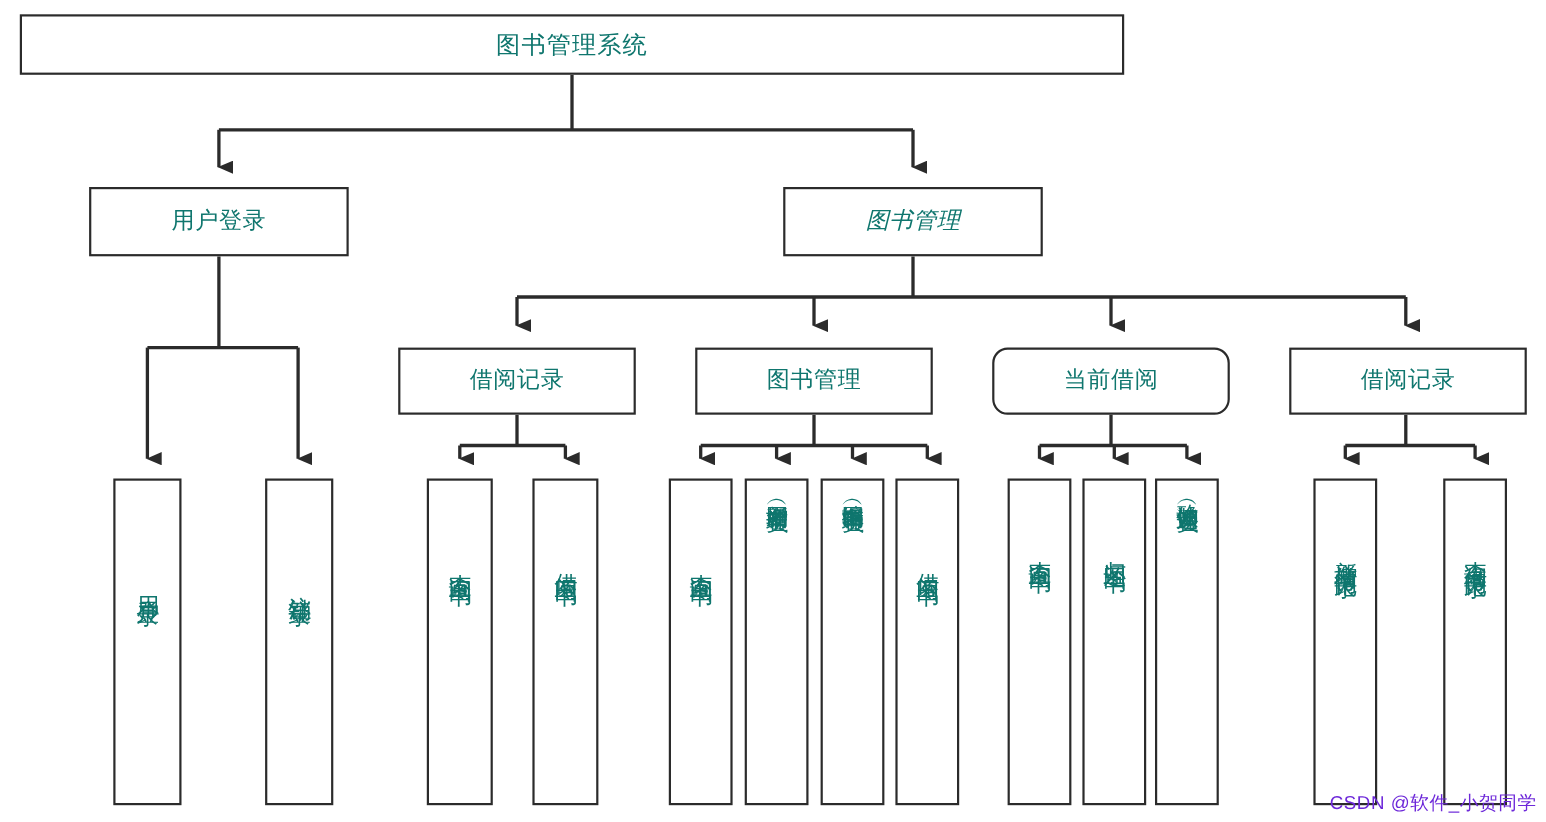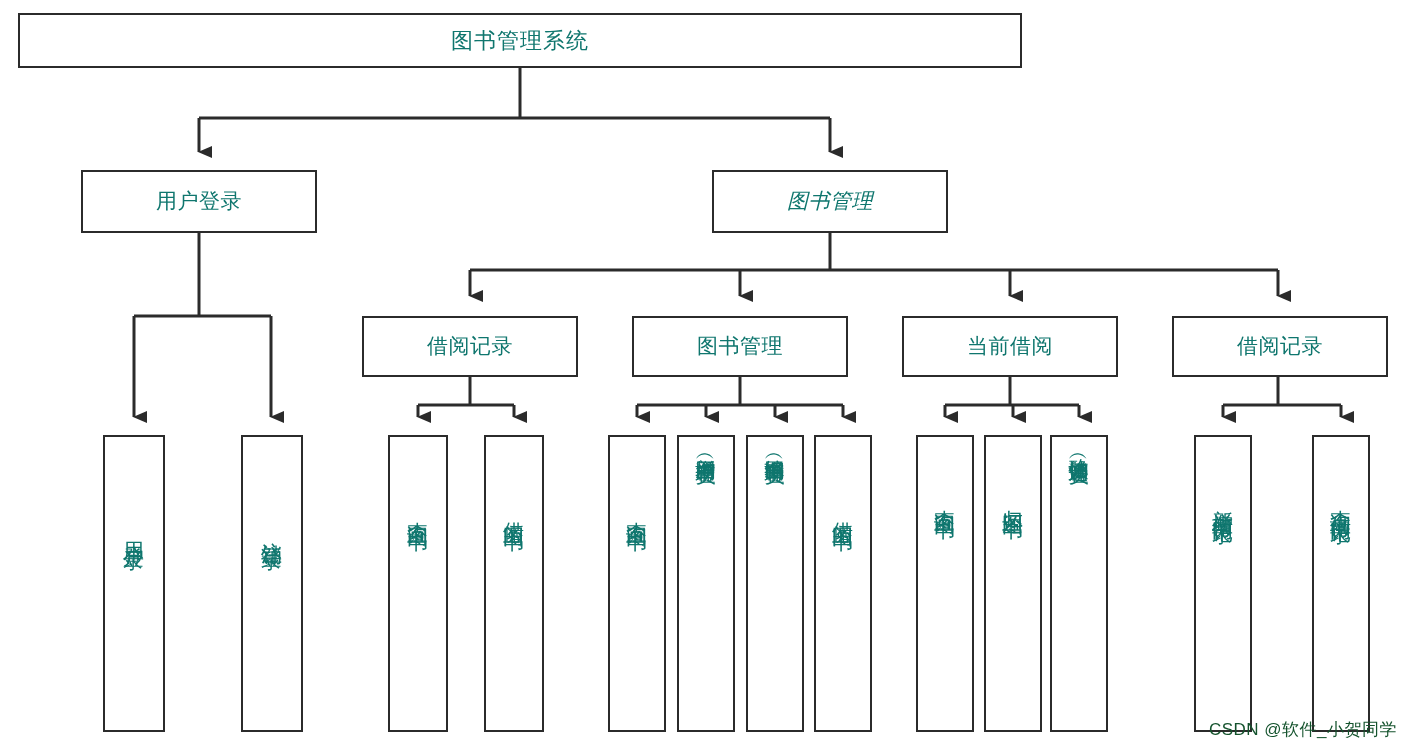--- a/index.html
+++ b/index.html
@@ -73,21 +73,21 @@
     padding-top: 68px;
   }
   .node.vert.midpad3 {
     padding-top: 56px;
   }
   #watermark {
     position: absolute;
     right: 8px;
     bottom: 6px;
     font-size: 17px;
-    color: #14532d;
+    color: #6d28d9;
     letter-spacing: 0.5px;
     user-select: none;
   }
 </style>
 </head>
 <body>
 
 <div id="stage">
 
   <svg class="wires" viewBox="0 0 1405 747" xmlns="http://www.w3.org/2000/svg">
@@ -150,21 +150,21 @@
   <div class="node horiz" style="left:712px; top:170px; width:236px; height:63px;font-style:italic;">
     <span class="label">图书管理</span>
   </div>
 
   <div class="node horiz" style="left:362px; top:316px; width:216px; height:61px;">
     <span class="label">借阅记录</span>
   </div>
   <div class="node horiz" style="left:632px; top:316px; width:216px; height:61px;">
     <span class="label">图书管理</span>
   </div>
-  <div class="node horiz" style="left:902px; top:316px; width:216px; height:61px;">
+  <div class="node horiz" style="left:902px; top:316px; width:216px; height:61px;border-radius:14px;">
     <span class="label">当前借阅</span>
   </div>
   <div class="node horiz" style="left:1172px; top:316px; width:216px; height:61px;">
     <span class="label">借阅记录</span>
   </div>
 
   <div class="node vert midpad" style="left:103px; top:435px; width:62px; height:297px;">
     <span class="label">用户登录</span>
   </div>
   <div class="node vert midpad" style="left:241px; top:435px; width:62px; height:297px;">

